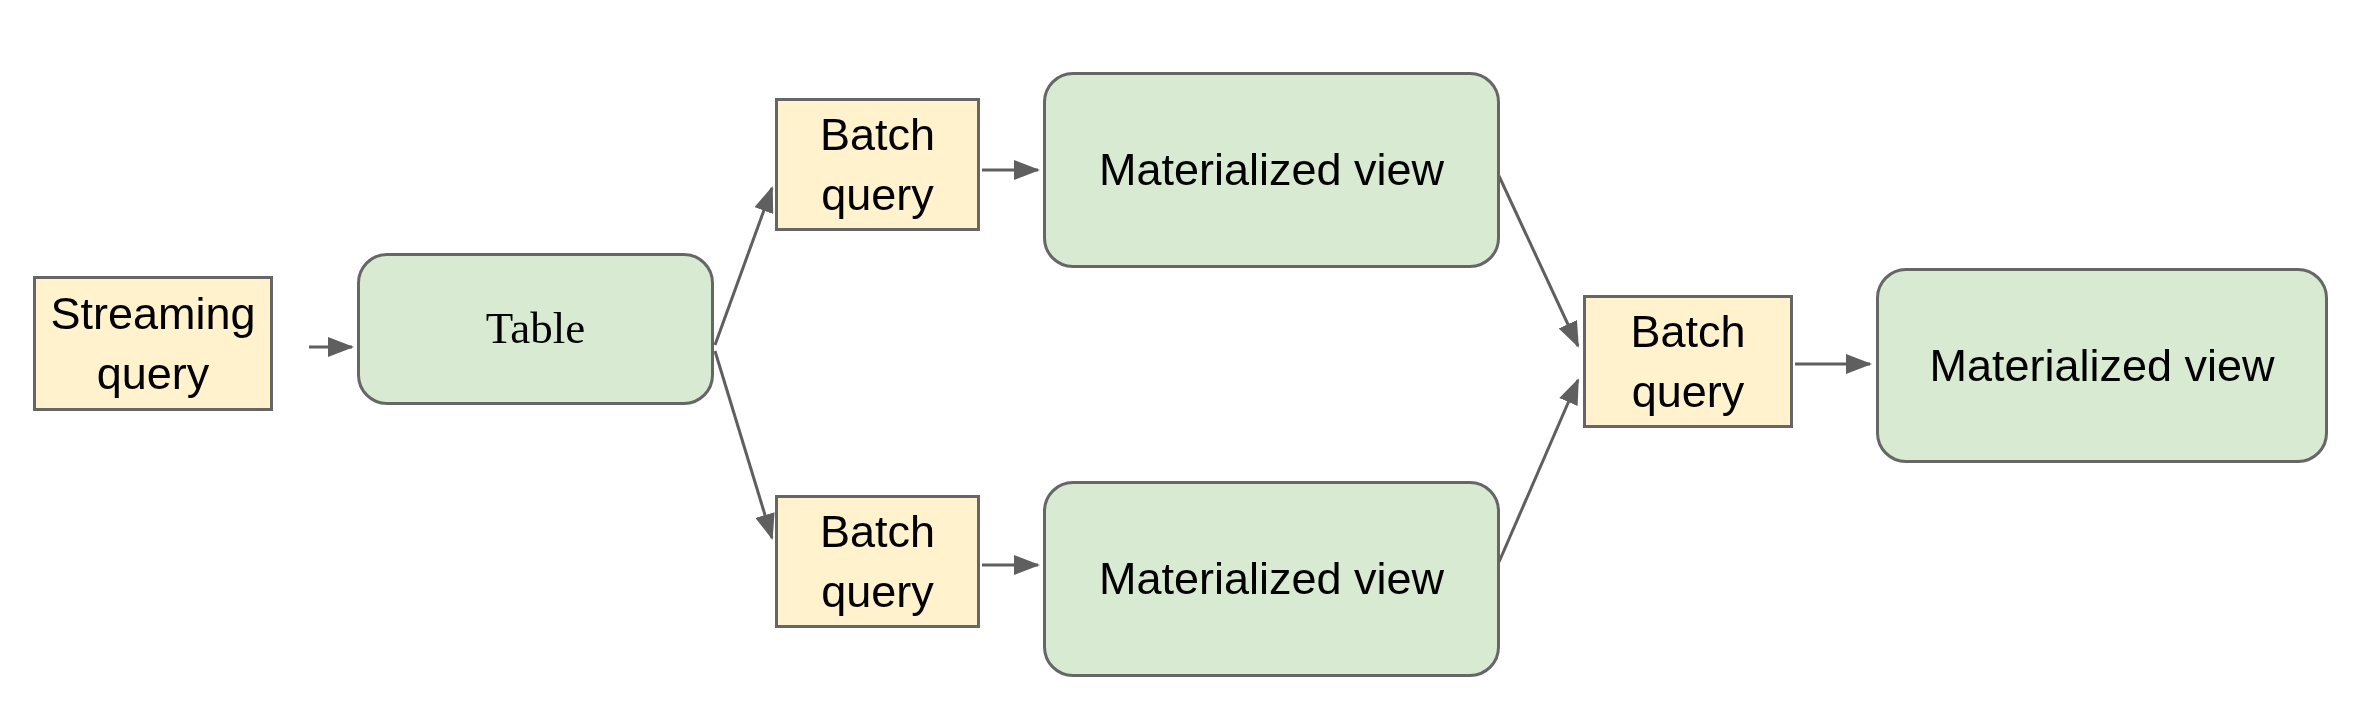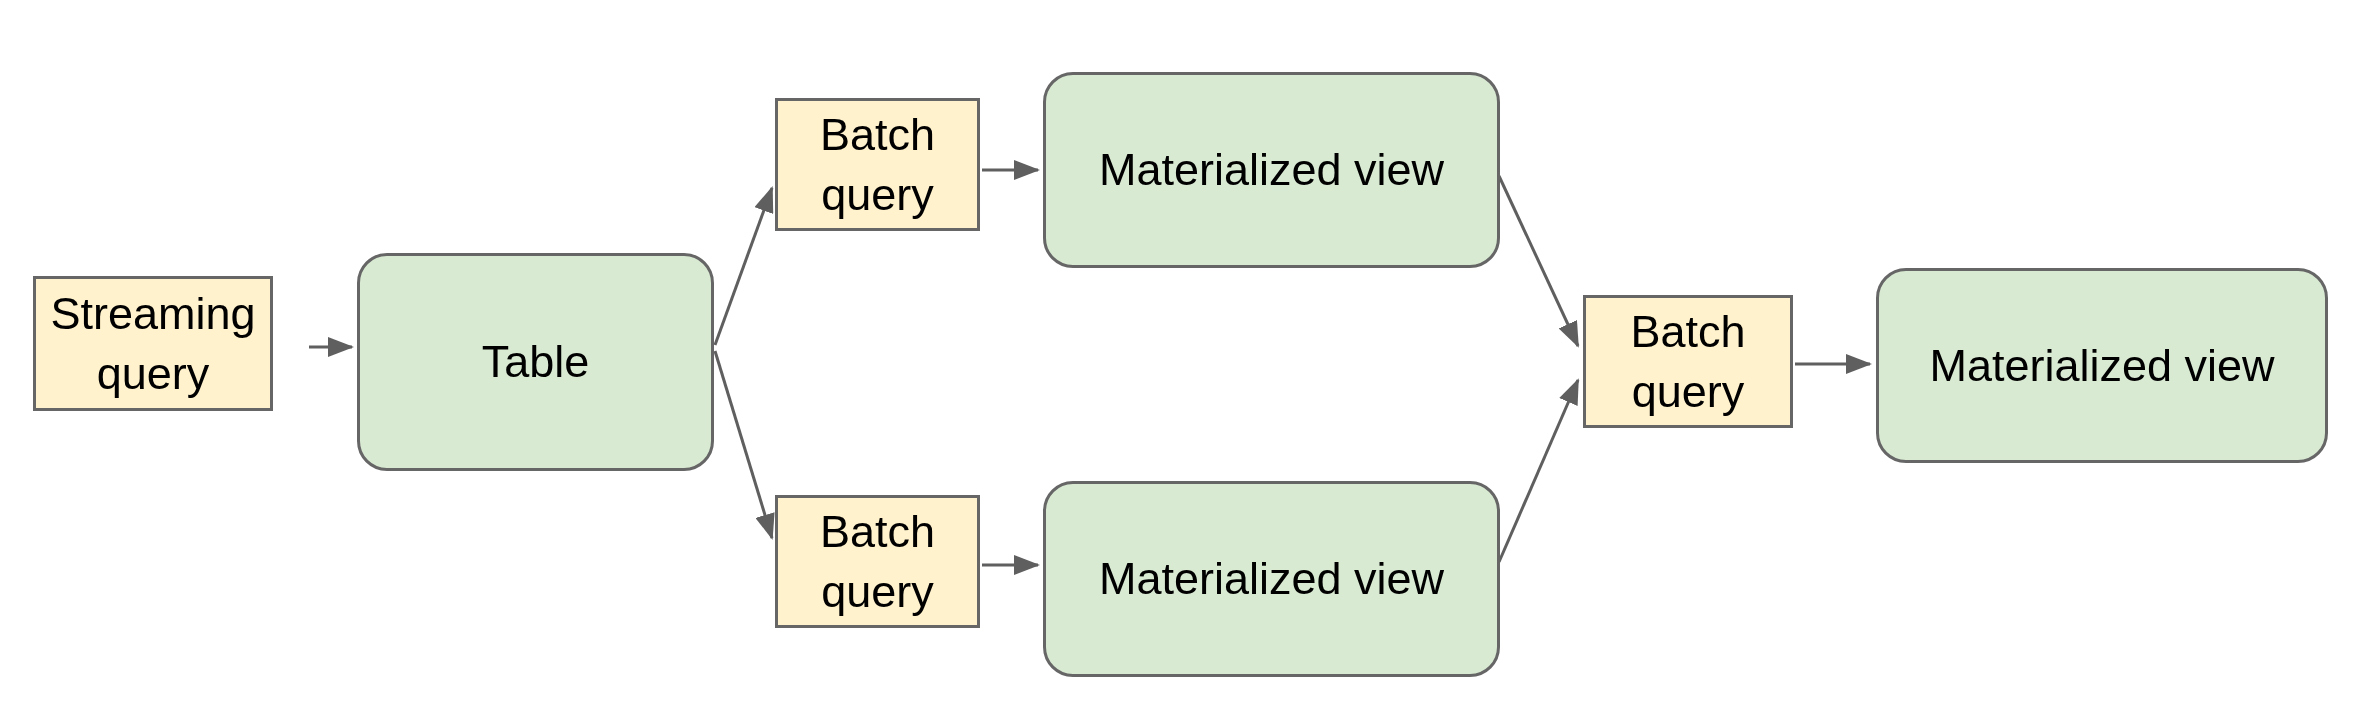--- a/index.html
+++ b/index.html
@@ -64,21 +64,21 @@
     </g>
     <g>
       <line x1="1795" y1="364" x2="1870" y2="364" marker-end="url(#ah)"></line>
     </g>
   </svg>
 
   <div class="node query" style="left:33px;top:276px;width:240px;height:135px;">
     <span>Streaming query</span>
   </div>
 
-  <div class="node table" style="left:357px;top:253px;width:357px;height:218px;">
+  <div class="node table" style="left:357px;top:253px;width:357px;height:152px;font-family:Liberation Serif, serif;">
     <span>Table</span>
   </div>
 
   <div class="node query" style="left:775px;top:98px;width:205px;height:133px;">
     <span>Batch query</span>
   </div>
 
   <div class="node table" style="left:1043px;top:72px;width:457px;height:196px;">
     <span>Materialized view</span>
   </div>

